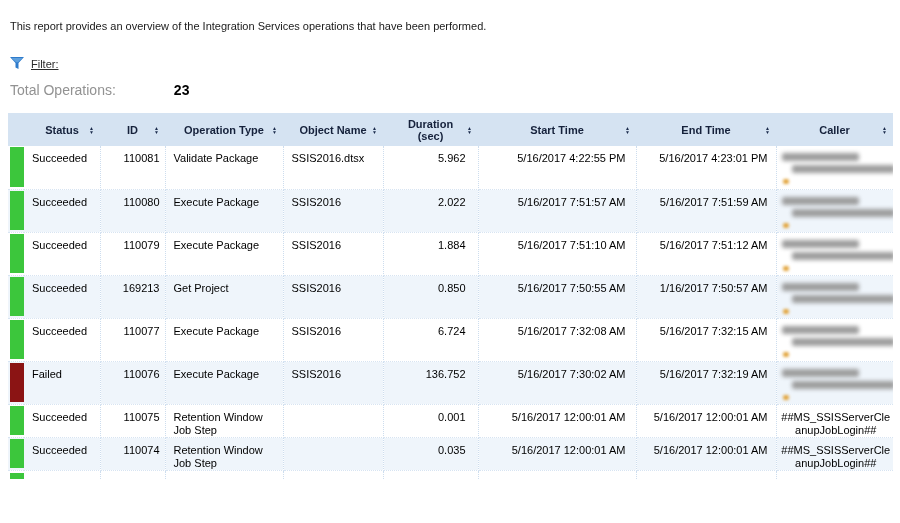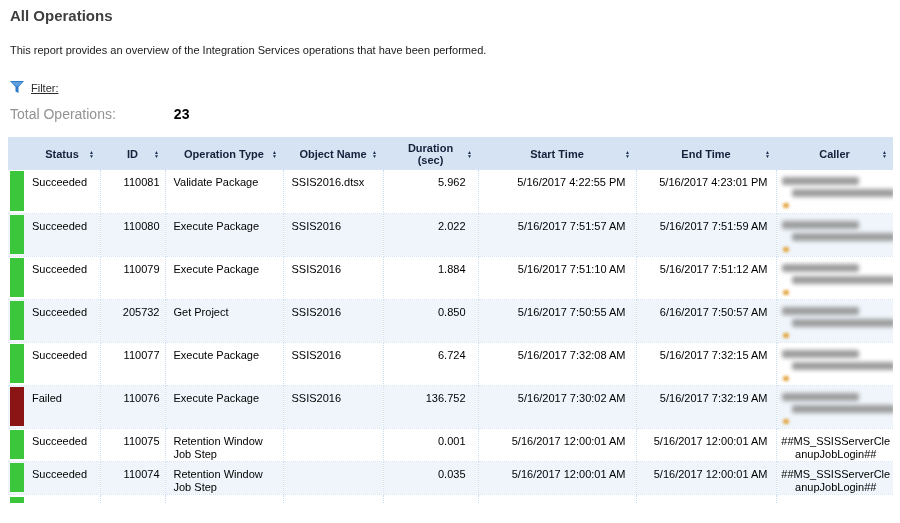--- a/index.html
+++ b/index.html
@@ -119,21 +119,20 @@
   .blur-dot {
     width:6px; height:5px; background:#e2a43c; border-radius:2px;
     filter:blur(1.6px); margin-left:4px; margin-top:6px;
   }
 </style>
 </head>
 <body>
 
 <div class="page">
 
-  <div class="title">All Operations</div>
   <div class="description">This report provides an overview of the Integration Services operations that have been performed.</div>
 
   <div class="filter-row">
     <svg class="filter-icon" viewBox="0 0 14 13">
       <polygon points="0,0 14,0 8.5,6 8.5,12 5.5,10.5 5.5,6" fill="#2e7bcb"></polygon>
       <polygon points="1.5,1 12.5,1 8,5.2 6,5.2" fill="#5fa0dd"></polygon>
     </svg>
     <span class="filter-link">Filter:</span>
   </div>
 
@@ -236,26 +235,26 @@
               <div class="blur-line l2"></div>
               <div class="blur-dot"></div>
             </div>
           </td>
         </tr>
         <tr class="row-tall alt">
           <td class="col-bar">
             <div class="status-bar" style="background: rgb(60, 198, 60);"></div>
           </td>
           <td class="col-status">Succeeded</td>
-          <td class="col-id">205732</td>
+          <td class="col-id">169213</td>
           <td class="col-optype">Get Project</td>
           <td class="col-objname">SSIS2016</td>
           <td class="col-duration">0.850</td>
           <td class="col-start">5/16/2017 7:50:55 AM</td>
-          <td class="col-end">6/16/2017 7:50:57 AM</td>
+          <td class="col-end">1/16/2017 7:50:57 AM</td>
           <td class="col-caller">
             <div class="redacted">
               <div class="blur-line l1"></div>
               <div class="blur-line l2"></div>
               <div class="blur-dot"></div>
             </div>
           </td>
         </tr>
         <tr class="row-tall">
           <td class="col-bar">

